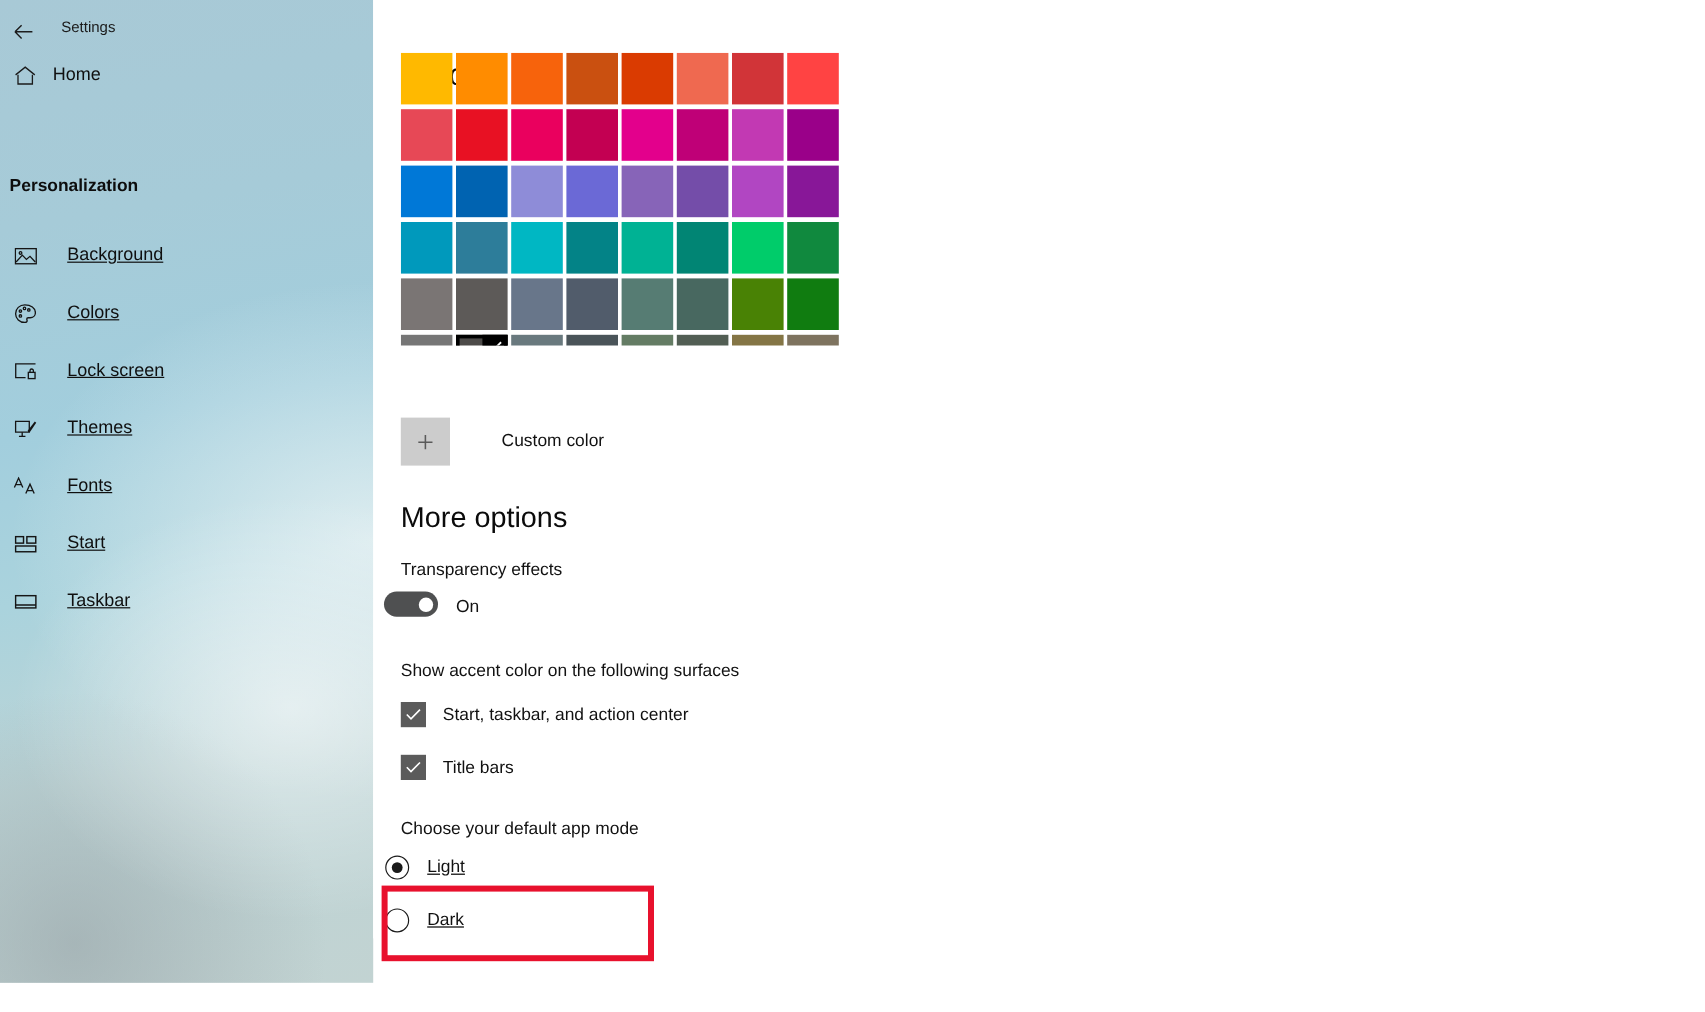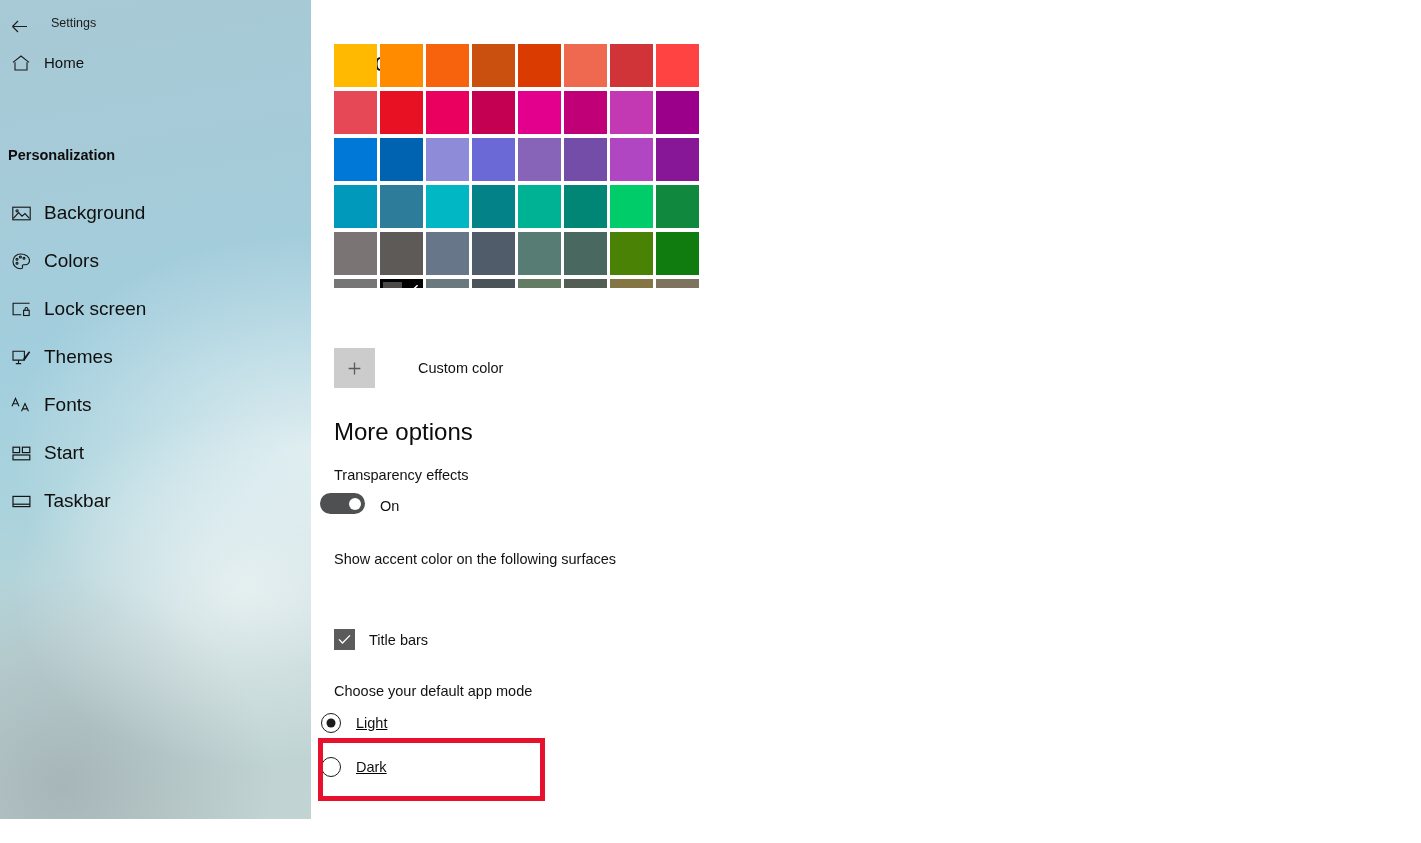--- a/index.html
+++ b/index.html
@@ -103,24 +103,25 @@
     height: 48px;
     display: flex; align-items: center;
   }
   .nav-icon {
     width: 30px; margin-left: 6px;
     display: flex; align-items: center; justify-content: center;
     color: #151515;
   }
   .nav-icon svg { display: block; }
   .nav-label {
-    margin-left: 8px;
-    font-size: 19px;
+    margin-left: 20px;
+    font-size: 15px;
     color: #0f0f0f;
     line-height: 20px;
+    text-decoration: underline;
   }
 
   
   .wincontrols {
     position: absolute; right: 0; top: 0;
     height: 30px;
     display: flex;
   }
   .wc-btn {
     width: 46px; height: 30px;
@@ -533,20 +534,28 @@
 
     <div class="toggle-row">
       <div class="toggle">
         <div class="knob"></div>
       </div>
       <div class="toggle-label">On</div>
     </div>
 
     <div class="lbl-accent">Show accent color on the following surfaces</div>
 
+    <div class="check-row r1">
+      <span class="cb">
+        <svg width="13" height="11" viewBox="0 0 13 11" fill="none" stroke="#ffffff" stroke-width="1.35">
+            <path d="M1 5.4 4.5 9 12 1.4"></path>
+          </svg>
+      </span>
+      <span class="txt">Start, taskbar, and action center</span>
+    </div>
 
     <div class="check-row r2">
       <span class="cb">
         <svg width="13" height="11" viewBox="0 0 13 11" fill="none" stroke="#ffffff" stroke-width="1.35">
             <path d="M1 5.4 4.5 9 12 1.4"></path>
           </svg>
       </span>
       <span class="txt">Title bars</span>
     </div>
 

